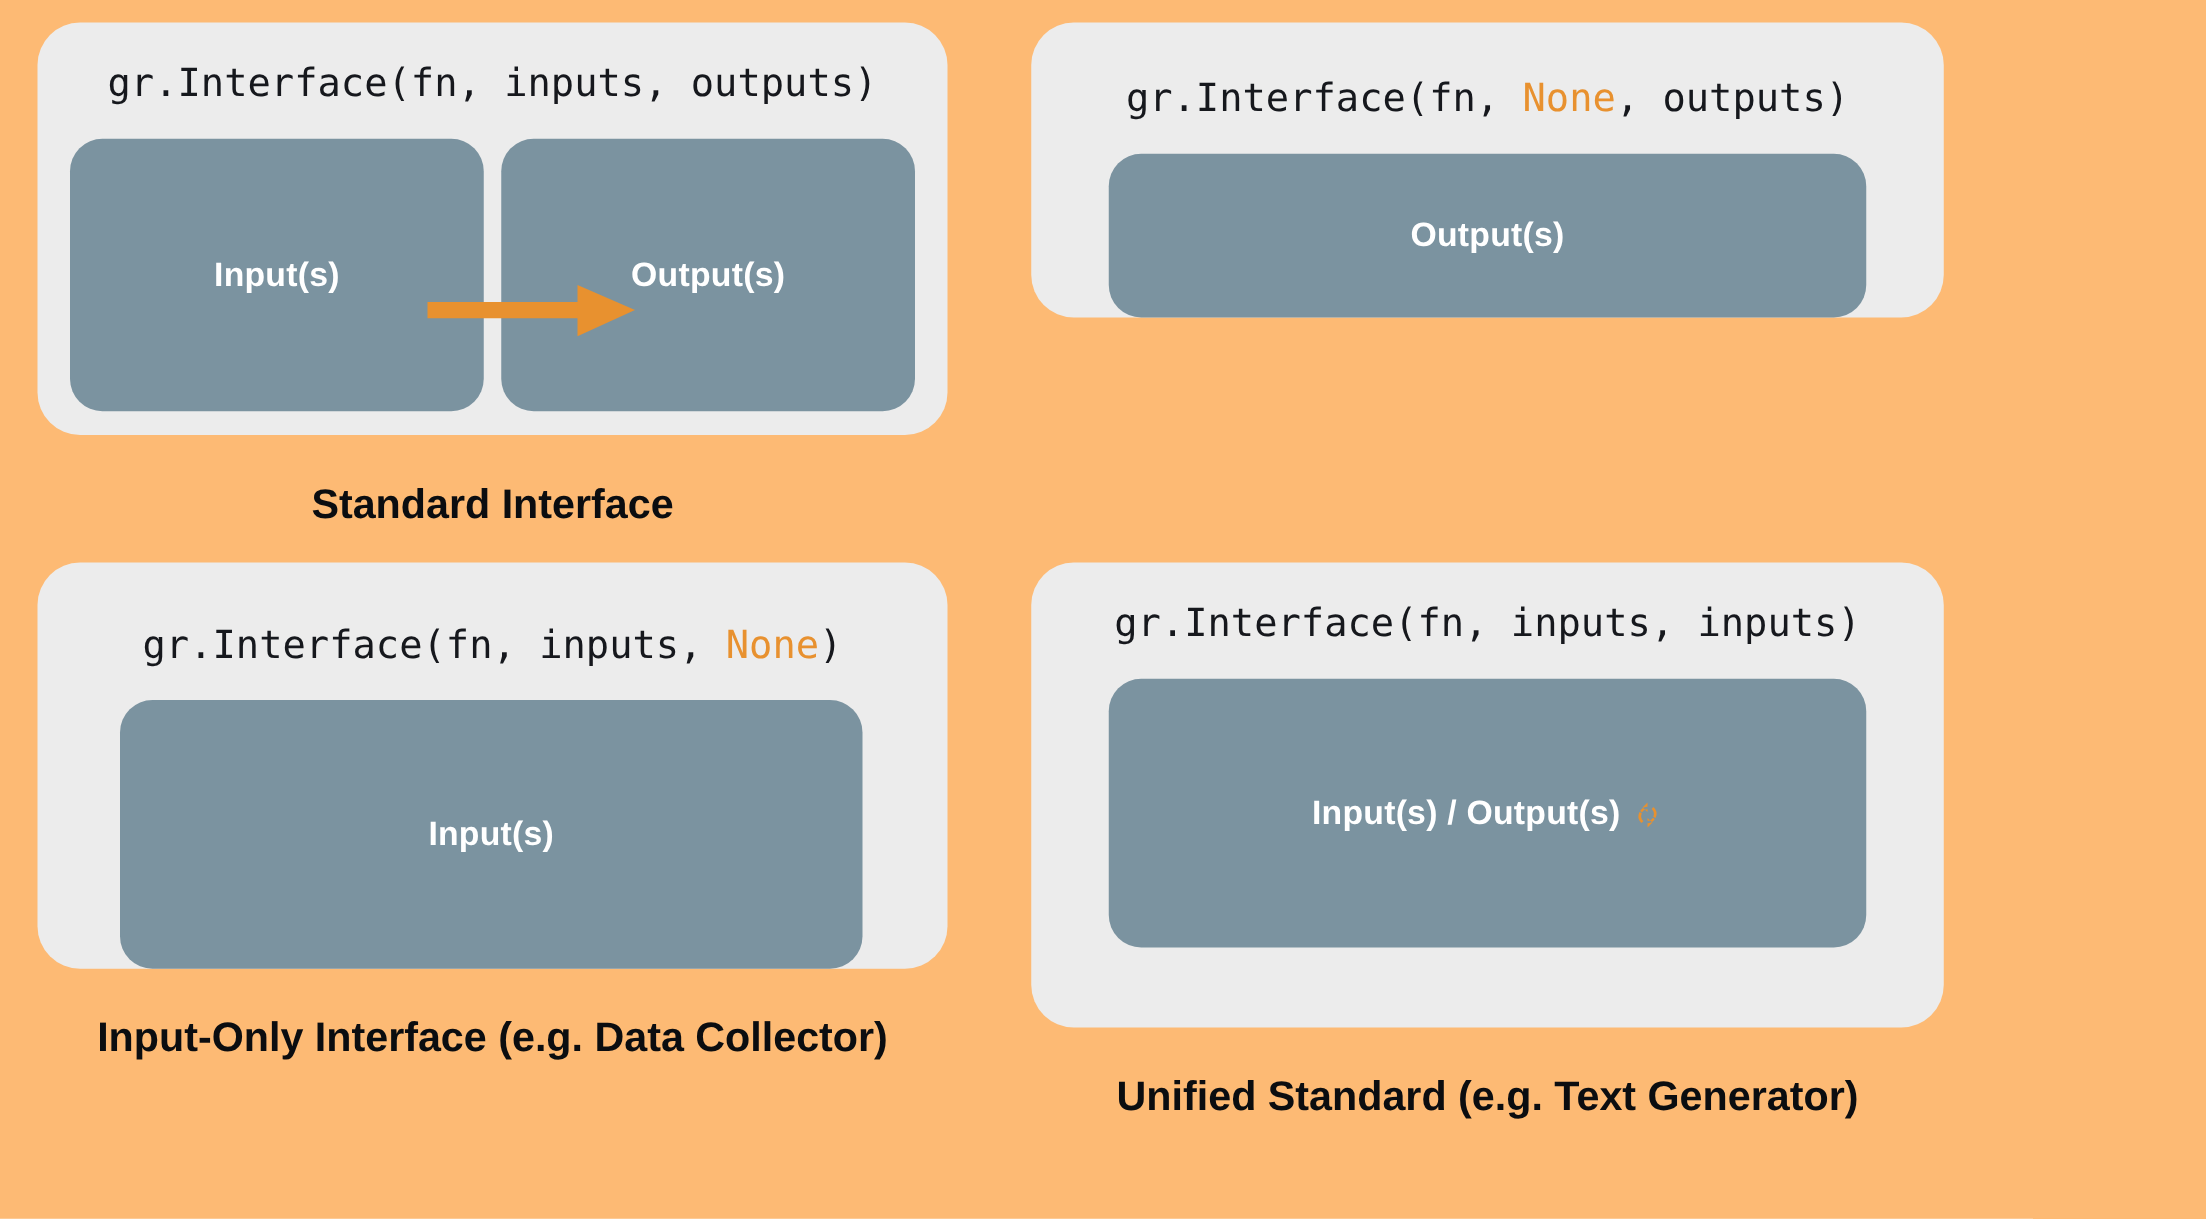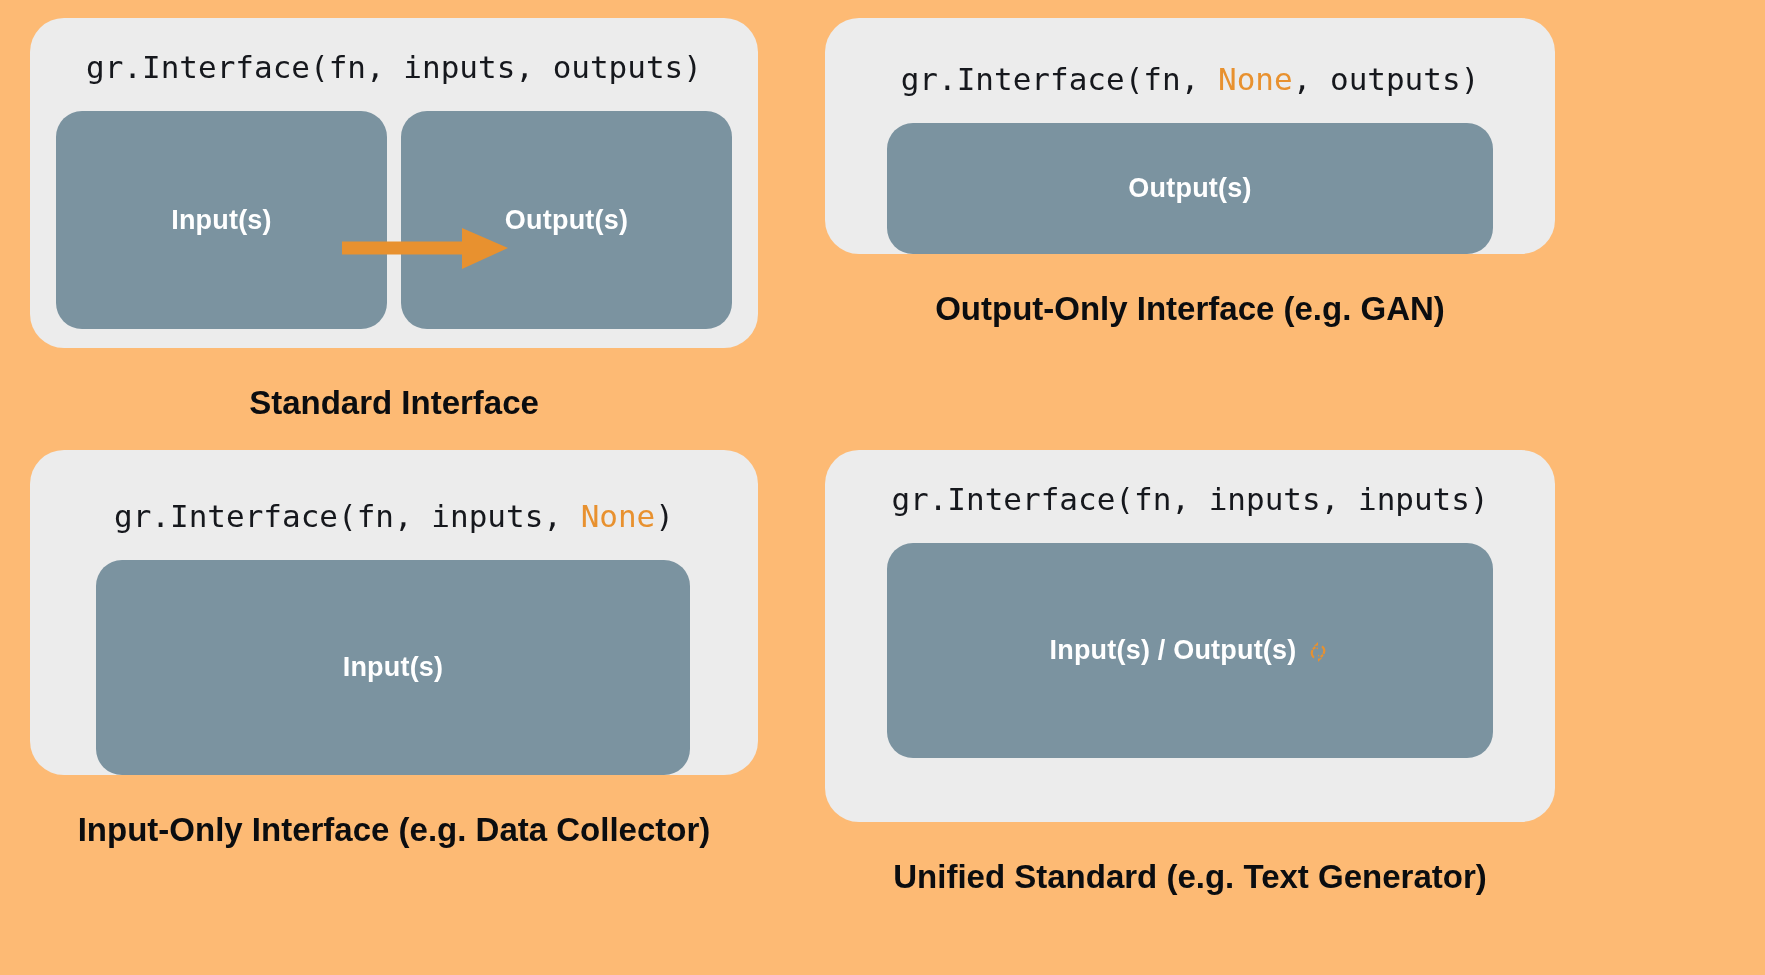--- a/index.html
+++ b/index.html
@@ -214,23 +214,20 @@
 
   <div class="quadrant" id="q-output-only">
     <div class="panel">
       <div class="code-line"><span>gr.Interface(fn, </span><span class="kw-none">None</span><span>, </span><span>outputs</span><span>)</span></div>
 
       <div class="boxrow">
         <div class="box">
           <span class="box-label">Output(s)</span>
         </div>
       </div>
-    </div>
-    <div class="caption-wrap">
-      <div class="caption">Output-Only Interface (e.g. GAN)</div>
     </div>
   </div>
 
   <div class="quadrant" id="q-input-only">
     <div class="panel">
       <div class="code-line"><span>gr.Interface(fn, </span><span>inputs</span><span>, </span><span class="kw-none">None</span><span>)</span></div>
 
       <div class="boxrow">
         <div class="box">
           <span class="box-label">Input(s)</span>

